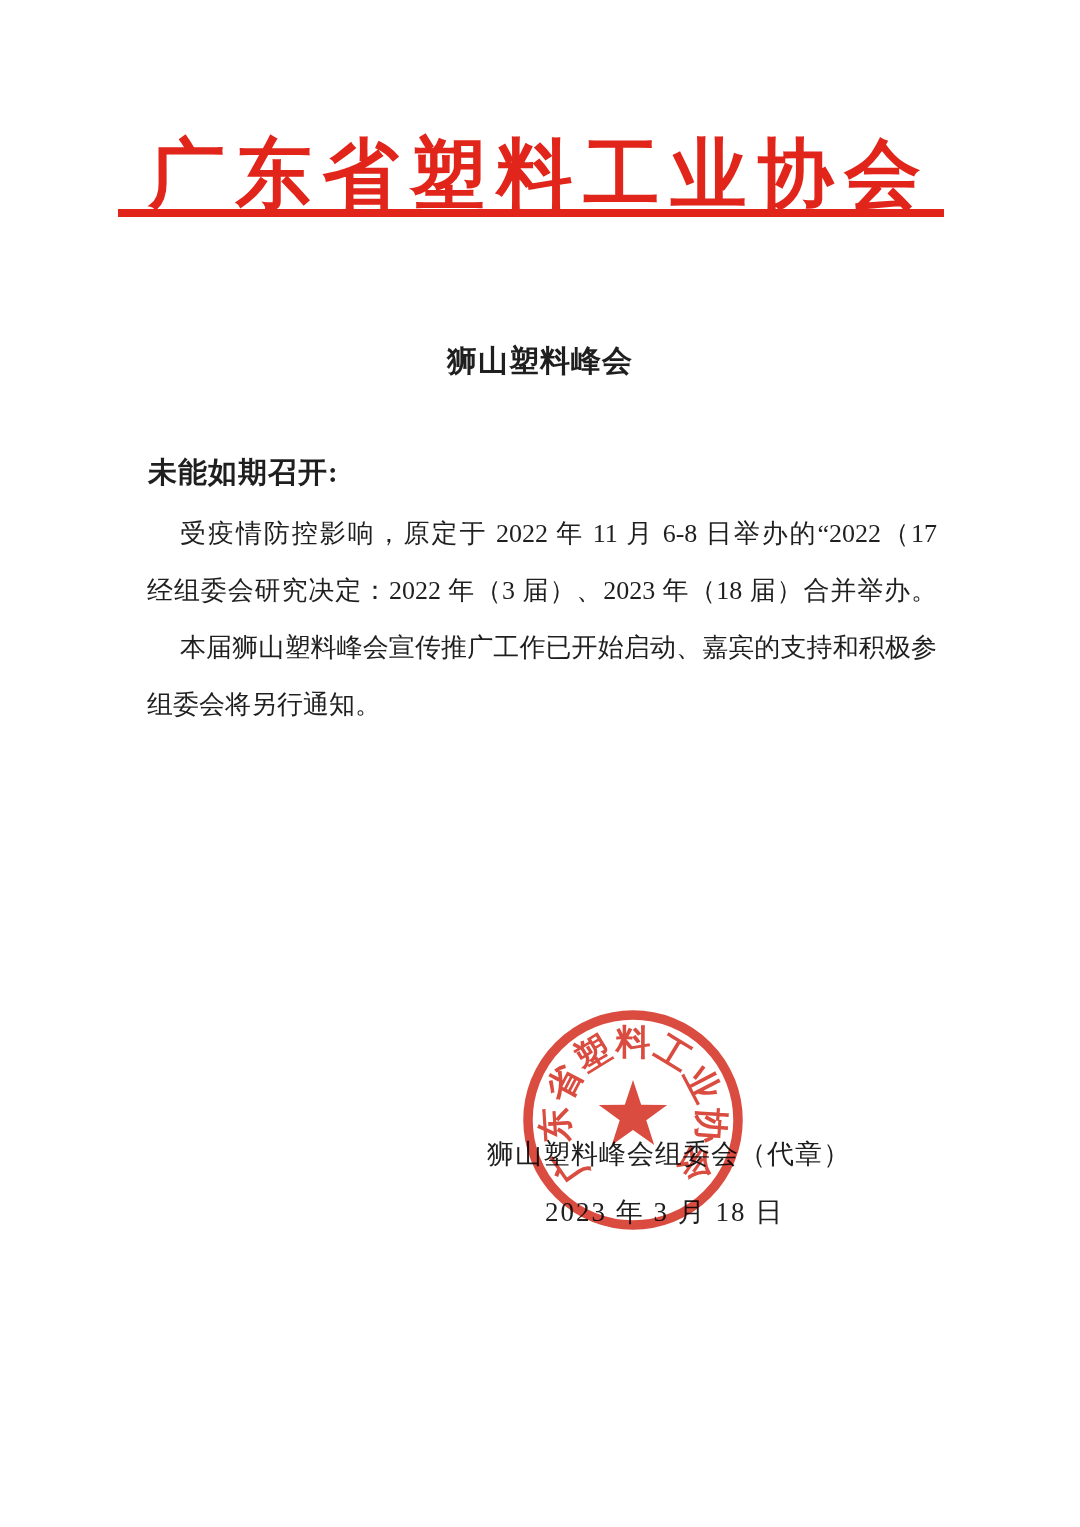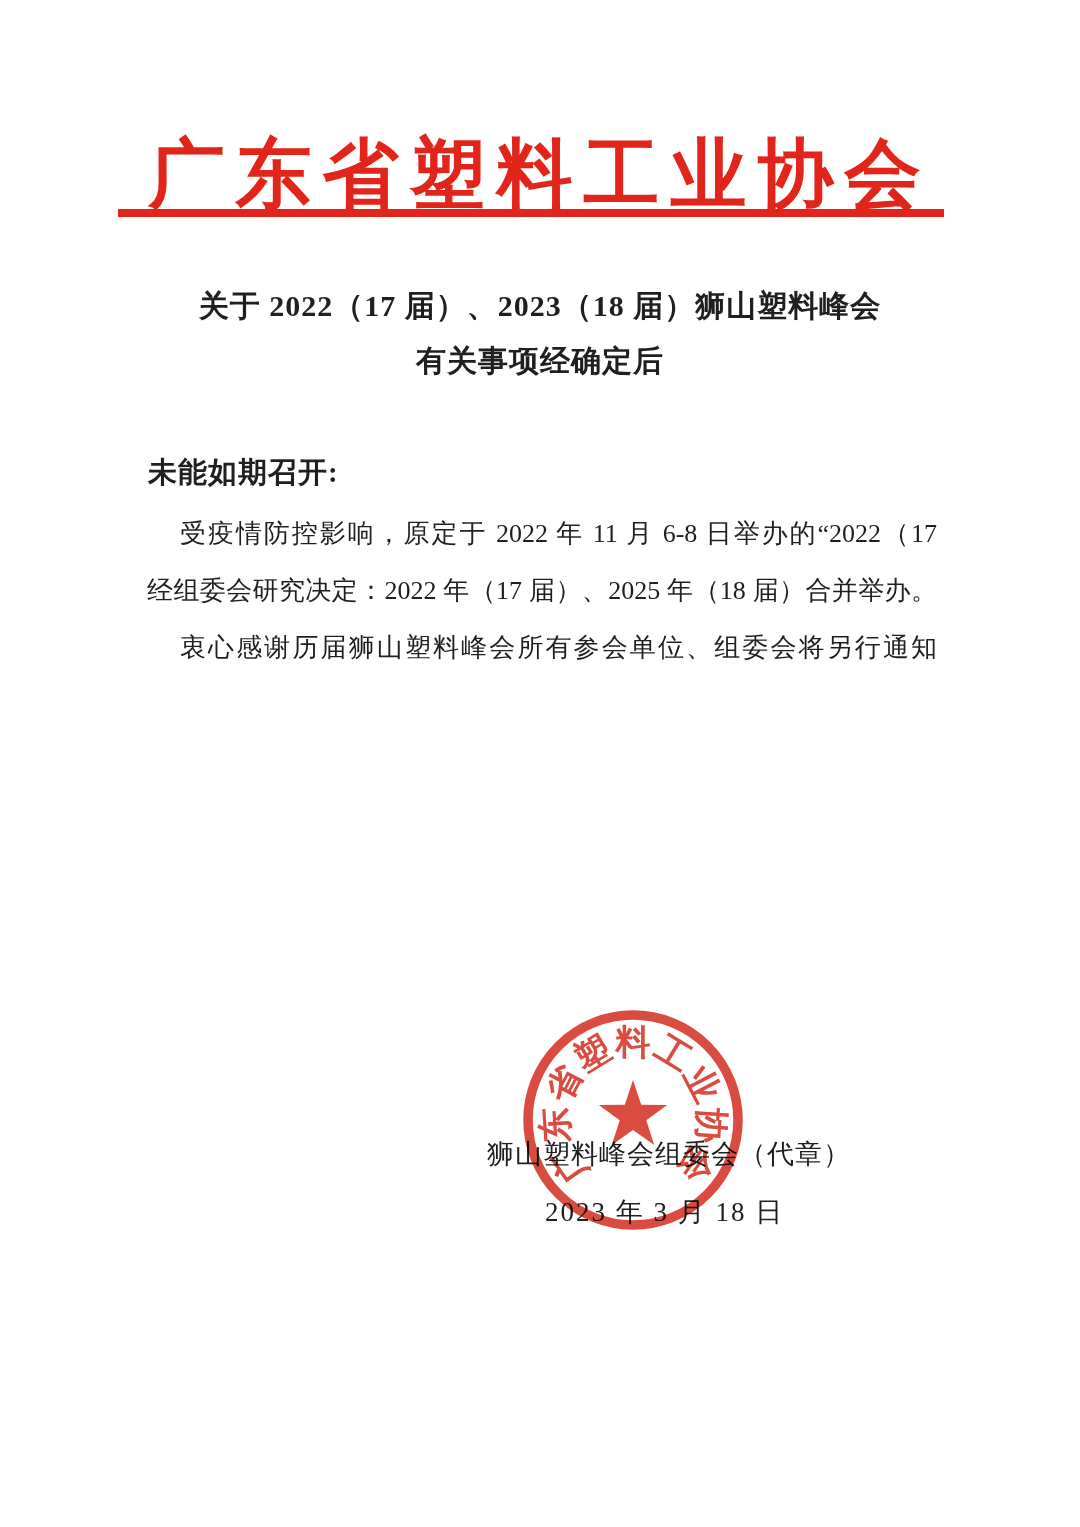--- a/index.html
+++ b/index.html
@@ -100,29 +100,29 @@
   }
 </style>
 </head>
 <body>
 
 <div class="page">
 
   <div class="org-name">广东省塑料工业协会</div>
   <div class="letterhead-rule"></div>
 
-  <div class="doc-title-1">关于 2022（17 届）、2023（18 届）狮山塑料峰会</div>
-  <div class="doc-title-2">有关事项经确定后</div>
+  <div class="doc-title-2">狮山塑料峰会</div>
 
   <div class="salutation">未能如期召开:</div>
 
   <div class="body-block">
     <div class="bline indent fill">受疫情防控影响，原定于 2022 年 11 月 6-8 日举办的“2022（17</div>
-    <div class="bline fill">经组委会研究决定：2022 年（17 届）、2025 年（18 届）合并举办。</div>
-    <div class="bline indent fill">衷心感谢历届狮山塑料峰会所有参会单位、组委会将另行通知</div>
+    <div class="bline fill">经组委会研究决定：2022 年（3 届）、2023 年（18 届）合并举办。</div>
+    <div class="bline indent fill">本届狮山塑料峰会宣传推广工作已开始启动、嘉宾的支持和积极参</div>
+    <div class="bline">组委会将另行通知。</div>
   </div>
 
   <div class="sig-name">狮山塑料峰会组委会（代章）</div>
   <div class="sig-date">2023 年 3 月 18 日</div>
 
   <svg class="stamp" viewBox="0 0 260 260" width="260" height="260" xmlns="http://www.w3.org/2000/svg">
     <circle cx="130" cy="130" r="105" fill="none" stroke="currentColor" stroke-width="9.5"></circle>
     <polygon fill="currentColor" points="130,90 138.2,114.7 164.2,114.9 143.3,130.3 151.2,155.1 130,140 108.8,155.1 116.7,130.3 95.8,114.9 121.8,114.7"></polygon>
     <g>
       <text x="130" y="64" text-anchor="middle" transform="rotate(-125 130 130)">广</text>

